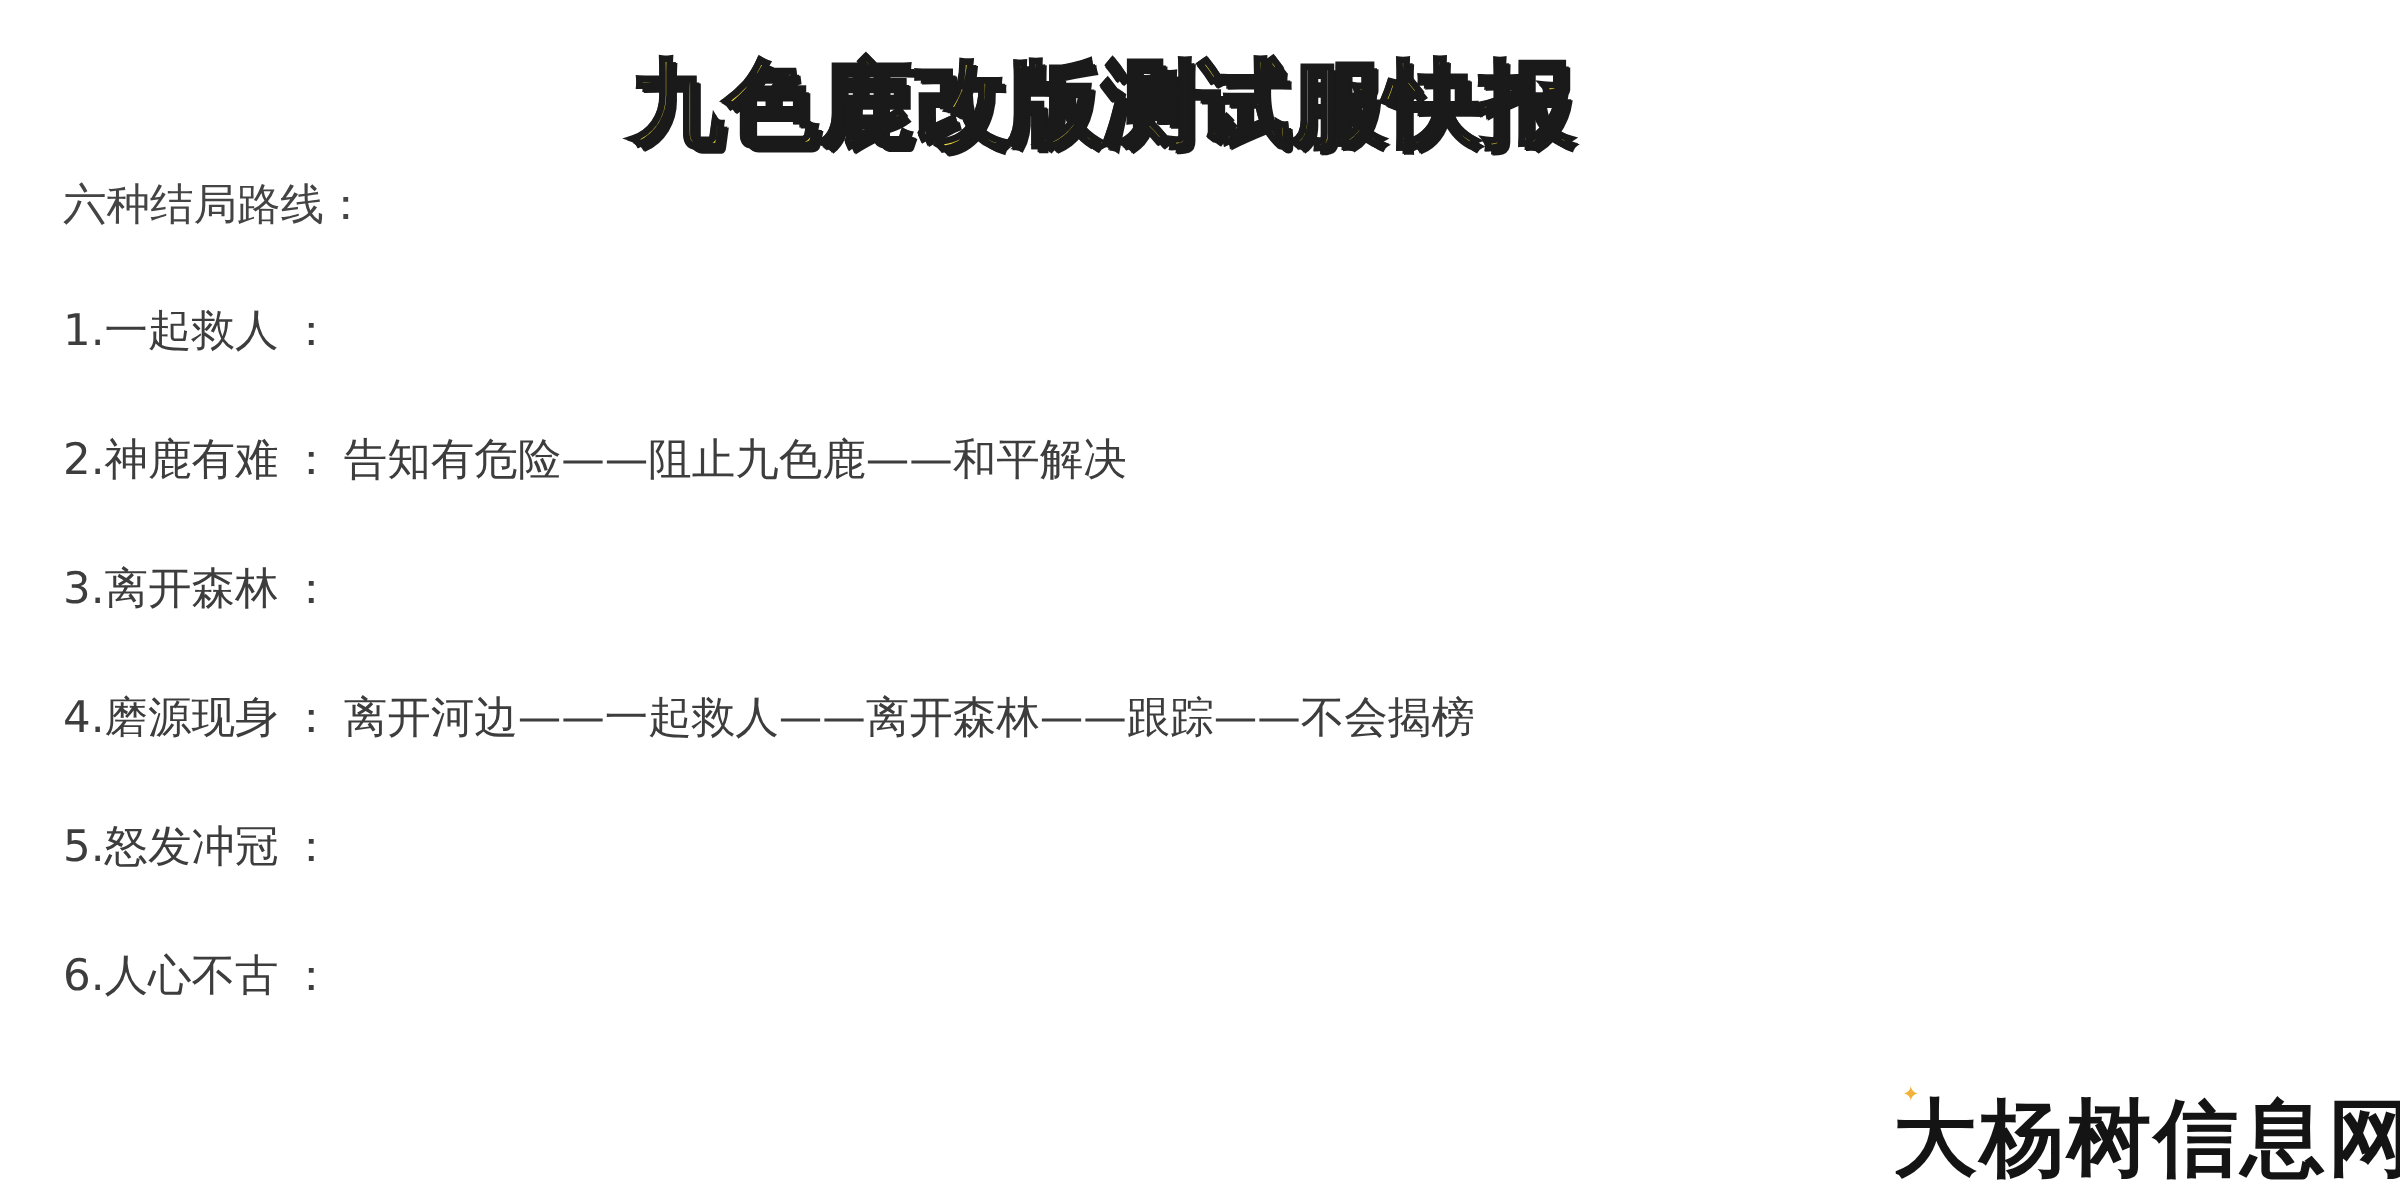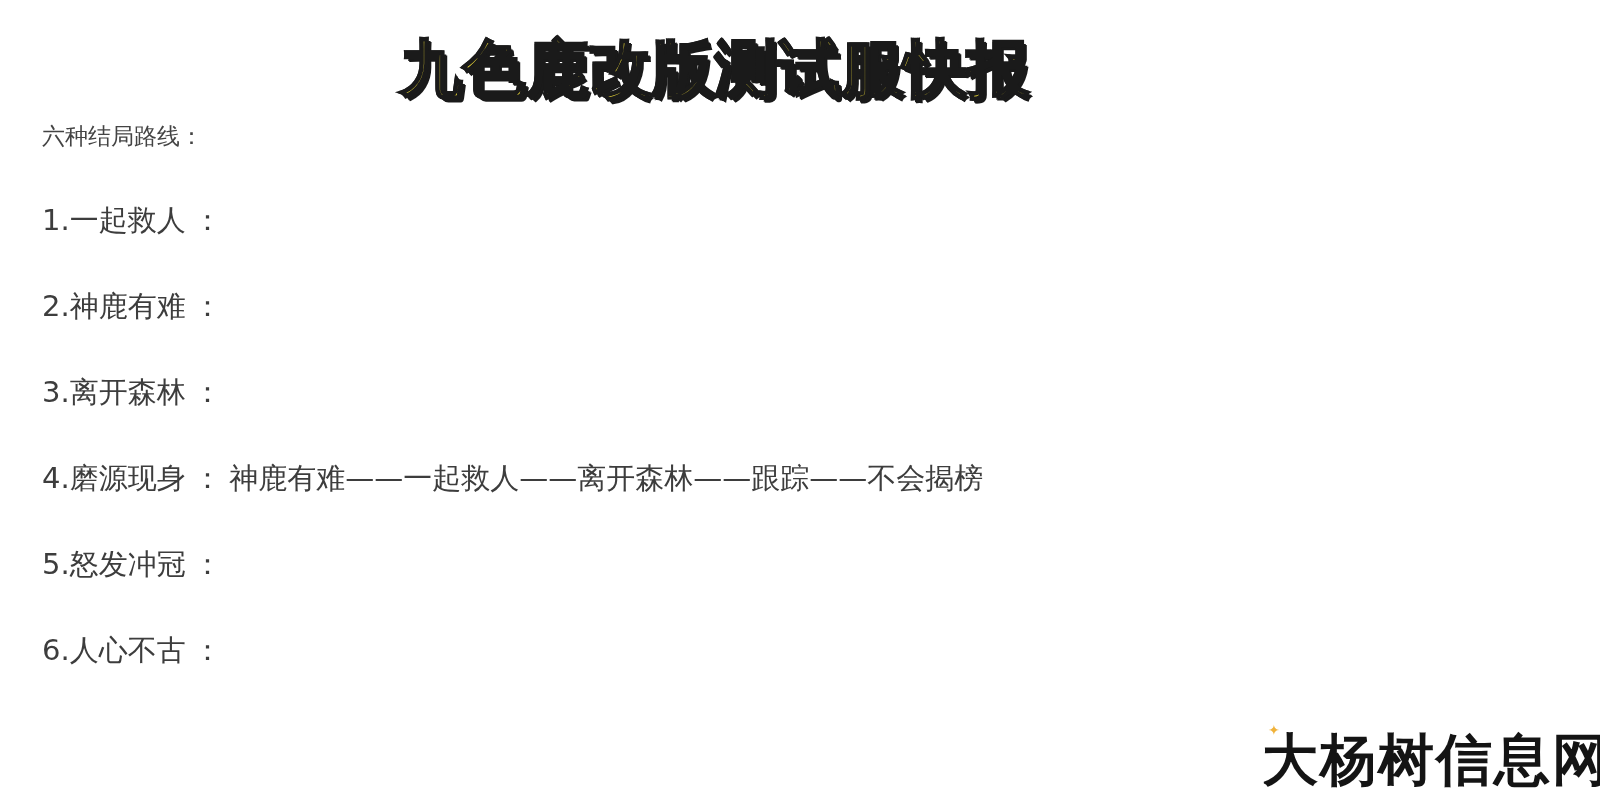--- a/index.html
+++ b/index.html
@@ -10,21 +10,21 @@
     body {
       width: 1600px;
       height: 800px;
       position: relative;
       overflow: hidden;
       font-family: "DejaVu Sans", "Liberation Sans", sans-serif;
       color: #3a3a3a;
     }
     .title {
       position: absolute;
-      left: 400px;
+      left: 420px;
       top: 30px;
       width: 620px;
       height: 78px;
       font-size: 62px;
       line-height: 78px;
       font-weight: bold;
       letter-spacing: 1px;
       color: #f7e33a;
       white-space: nowrap;
       -webkit-text-stroke: 2.5px #1a1a1a;
@@ -32,21 +32,21 @@
         3px 3px 0 #1a1a1a,
         4px 4px 0 #1a1a1a,
         -1px -1px 0 #1a1a1a,
         1px -1px 0 #1a1a1a,
         -1px 1px 0 #1a1a1a;
     }
     .subtitle {
       position: absolute;
       left: 42px;
       top: 116px;
-      font-size: 23px;
+      font-size: 29px;
       line-height: 40px;
       color: #444444;
       white-space: nowrap;
     }
     .routes {
       position: absolute;
       left: 42px;
       top: 200px;
       margin: 0;
       padding: 0;
@@ -97,31 +97,32 @@
 <ul class="routes">
   <li class="route">
     <span class="num">1.</span>
     <span class="name">一起救人</span>
     <span class="sep">：</span>
   </li>
   <li class="route">
     <span class="num">2.</span>
     <span class="name">神鹿有难</span>
     <span class="sep">：</span>
+    <span class="steps">告知有危险——阻止九色鹿——和平解决</span>
   </li>
   <li class="route">
     <span class="num">3.</span>
     <span class="name">离开森林</span>
     <span class="sep">：</span>
   </li>
   <li class="route">
     <span class="num">4.</span>
     <span class="name">磨源现身</span>
     <span class="sep">：</span>
-    <span class="steps">神鹿有难——一起救人——离开森林——跟踪——不会揭榜</span>
+    <span class="steps">离开河边——一起救人——离开森林——跟踪——不会揭榜</span>
   </li>
   <li class="route">
     <span class="num">5.</span>
     <span class="name">怒发冲冠</span>
     <span class="sep">：</span>
   </li>
   <li class="route">
     <span class="num">6.</span>
     <span class="name">人心不古</span>
     <span class="sep">：</span>

